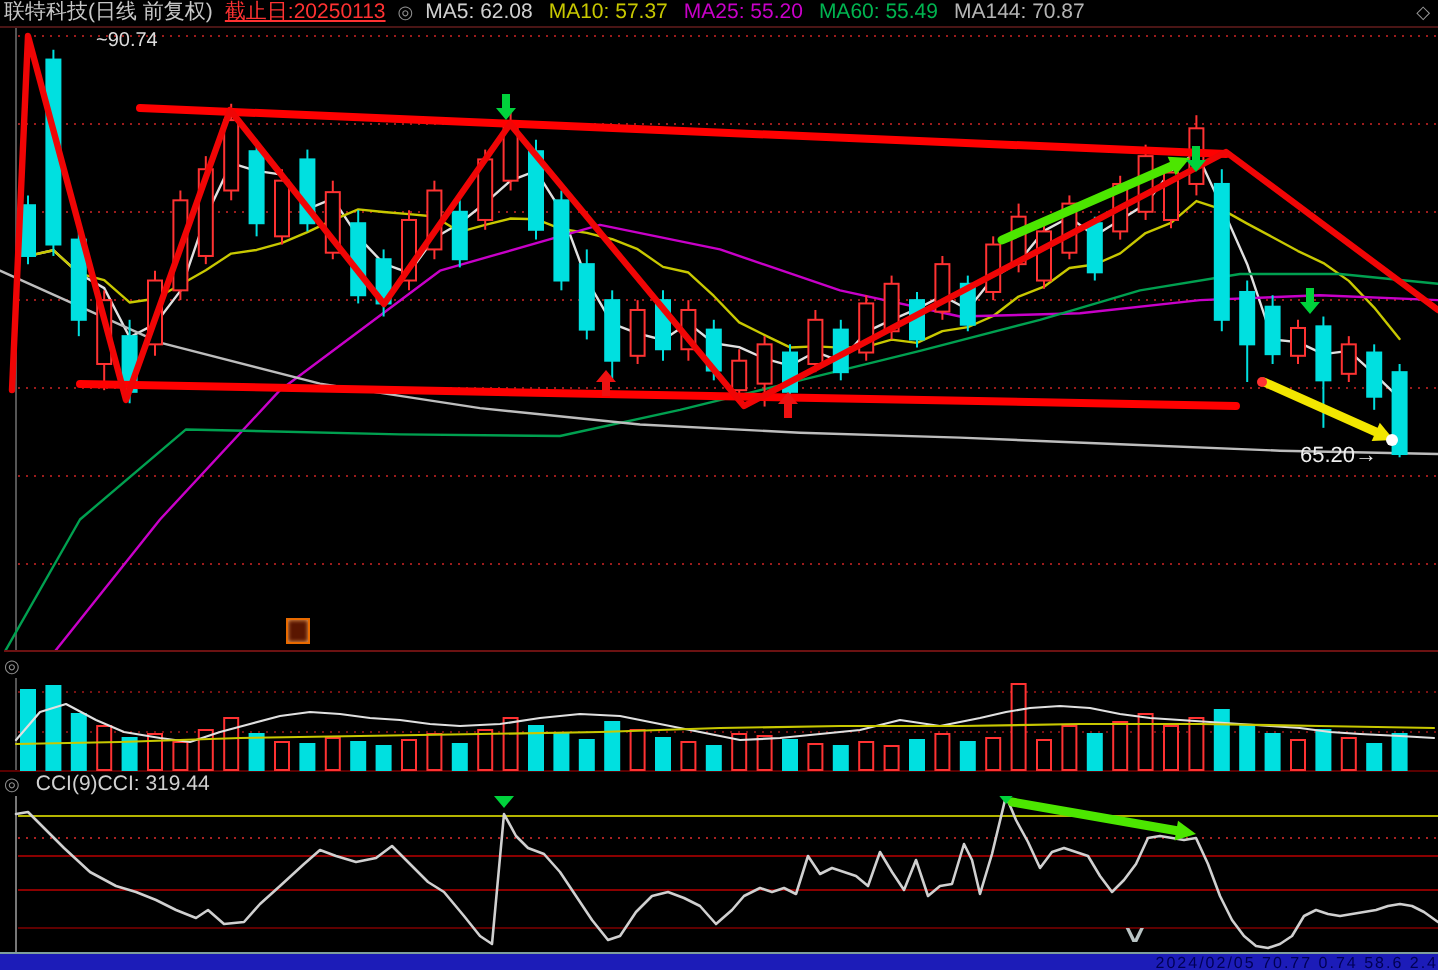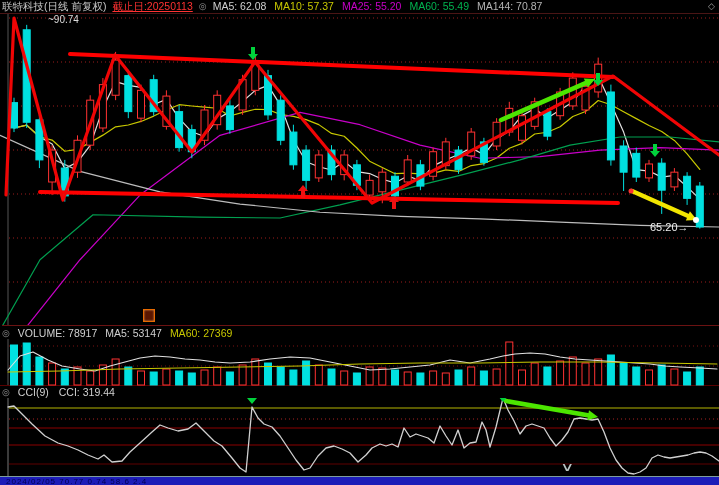--- a/index.html
+++ b/index.html
@@ -20,22 +20,22 @@
   svg{position:absolute;left:0;display:block;}
   #svg-main{top:14px;}
   #svg-vol{top:339px;}
   #svg-cci{top:398px;}
   .event-marker{position:absolute;left:143px;top:309px;width:10px;height:11px;z-index:6;
                 border:1px solid #e86a00;background:#5a1600;box-shadow:inset 0 0 2px #ffae5e;}
   .chevron{position:absolute;left:563px;top:461px;color:#b9c4c4;font-size:12px;z-index:7;
            transform:scaleX(1.6);line-height:12px;}
   .statusbar{position:absolute;left:0;top:476px;width:719px;height:9px;background:#1c1cb8;
              border-top:1px solid #7e9e9e;overflow:hidden;z-index:6;}
-  .statusbar span{display:block;font-size:8px;line-height:9px;color:#000054;padding-left:6px;
-                  letter-spacing:1px;white-space:nowrap;}
+  .statusbar span{display:block;font-size:8px;line-height:9px;color:#000054;padding-left:18px;
+                  letter-spacing:1px;white-space:nowrap;text-align:right;}
 </style>
 </head>
 <body>
 
 <div class="screen">
 
   <div class="header">
     <span class="title">联特科技(日线 前复权)</span>
     <span class="cutoff">截止日:20250113</span>
     <span class="ind-icon">◎</span>
@@ -182,21 +182,20 @@
       <circle cx="631" cy="191" r="2.5" fill="#ff3232"></circle>
       <circle cx="696" cy="220" r="3" fill="#ffffff"></circle>
       <text x="48" y="23" fill="#dcdcdc" font-size="10px" font-family="Liberation Sans, sans-serif">~90.74</text>
       <text x="650" y="231" fill="#eeeeee" font-size="11px" font-family="Liberation Sans, sans-serif">65.20→</text>
     </svg>
 
   <div class="event-marker"></div>
 
   <div class="legend-row" id="vol-row">
     <span class="ind-icon">◎</span>
-    <span id="vol-items"><span style="color: rgb(208, 208, 208); margin-right: 8px;">VOLUME: 78917</span><span style="color: rgb(208, 208, 208); margin-right: 8px;">MA5: 53147</span><span style="color: rgb(200, 200, 0); margin-right: 8px;">MA60: 27369</span></span>
   </div>
 
   <svg id="svg-vol" width="719" height="47" viewBox="0 339 719 47">
       <line x1="9" y1="346" x2="719" y2="346" stroke="#7a1212" stroke-width="1" stroke-dasharray="1,3"></line>
       <line x1="9" y1="366" x2="719" y2="366" stroke="#7a1212" stroke-width="1" stroke-dasharray="1,3"></line>
       <line x1="8" y1="339" x2="8" y2="386" stroke="#555" stroke-width="1"></line>
       <line x1="0" y1="385.5" x2="719" y2="385.5" stroke="#5a0000" stroke-width="1"></line>
       <rect x="10.5" y="345" width="7" height="40" fill="#00e0e0" stroke="#00e0e0" stroke-width="1"></rect>
       <rect x="23.2" y="343" width="7" height="42" fill="#00e0e0" stroke="#00e0e0" stroke-width="1"></rect>
       <rect x="35.9" y="357" width="7" height="28" fill="#00e0e0" stroke="#00e0e0" stroke-width="1"></rect>
@@ -251,21 +250,21 @@
       <rect x="658.1999999999999" y="365" width="7" height="20" fill="#00e0e0" stroke="#00e0e0" stroke-width="1"></rect>
       <rect x="670.9" y="369" width="7" height="16" fill="#000" stroke="#ff3232" stroke-width="1"></rect>
       <rect x="683.5999999999999" y="372" width="7" height="13" fill="#00e0e0" stroke="#00e0e0" stroke-width="1"></rect>
       <rect x="696.3" y="367" width="7" height="18" fill="#00e0e0" stroke="#00e0e0" stroke-width="1"></rect>
       <polyline points="8,370 20,356 33,352 48,360 62,366 80,369 95,371 110,366 125,362 140,358 155,356 170,357 185,359 200,360 215,362 230,363 250,362 270,359 290,357 310,358 330,362 350,366 370,370 390,369 410,367 430,365 450,360 470,363 490,359 503,356 515,354 530,353 545,354 560,357 575,359 590,360 605,361 620,362 635,363 650,364 665,366 680,367 700,368 717,369" fill="none" stroke="#e0e0e0" stroke-width="1.1" stroke-linejoin="round" stroke-linecap="round"></polyline>
       <polyline points="8,372 60,371 120,369 180,368 240,367 300,366 360,364 420,363 480,363 540,362 600,362 660,363 717,364" fill="none" stroke="#c8c800" stroke-width="1.1" stroke-linejoin="round" stroke-linecap="round"></polyline>
     </svg>
 
   <div class="legend-row" id="cci-row">
     <span class="ind-icon">◎</span>
-    <span id="cci-items"><span style="color: rgb(208, 208, 208); margin-right: 10px;">CCI(9)</span><span style="color: rgb(208, 208, 208); margin-right: 8px;">CCI: 319.44</span></span>
+    <span id="cci-items"><span style="color: rgb(208, 208, 208); margin-right: 0;">CCI(9)</span><span style="color: rgb(208, 208, 208); margin-right: 8px;">CCI: 319.44</span></span>
   </div>
 
   <svg id="svg-cci" width="719" height="79" viewBox="0 398 719 79">
       <line x1="9" y1="408" x2="719" y2="408" stroke="#b4b400" stroke-width="1"></line>
       <line x1="9" y1="419" x2="719" y2="419" stroke="#aa2222" stroke-width="1" stroke-dasharray="1,3"></line>
       <line x1="9" y1="428" x2="719" y2="428" stroke="#8b0000" stroke-width="1"></line>
       <line x1="9" y1="445" x2="719" y2="445" stroke="#8b0000" stroke-width="1"></line>
       <line x1="9" y1="464" x2="719" y2="464" stroke="#5f0000" stroke-width="1"></line>
       <line x1="8" y1="398" x2="8" y2="476" stroke="#777" stroke-width="1"></line>
       <polyline points="8,407 14,406 22,414 32,424 45,436 58,443 68,446 78,450 88,455 98,459 104,455 112,462 122,461 130,452 140,443 152,432 160,425 168,428 178,431 188,429 196,423 205,432 214,441 222,446 232,458 240,468 246,472 252,407 258,418 264,424 272,427 280,436 288,448 296,460 304,470 310,468 318,456 326,448 334,446 342,449 350,453 358,462 366,455 372,448 380,444 386,446 392,444 398,447 404,428 410,437 416,434 422,436 428,438 434,443 440,426 446,436 452,445 458,430 464,448 470,443 476,442 482,422 486,430 490,447 496,427 503,398 508,410 514,421 520,434 526,426 532,424 538,426 544,428 550,438 556,446 562,440 568,432 574,419 580,418 586,419 592,420 598,419 604,432 610,448 616,460 622,468 628,473 634,474 640,472 646,468 652,458 658,455 664,457 670,458 676,457 682,456 688,455 694,453 700,452 706,453 712,456 719,461" fill="none" stroke="#d0d0d0" stroke-width="1.3" stroke-linejoin="round" stroke-linecap="round"></polyline>

